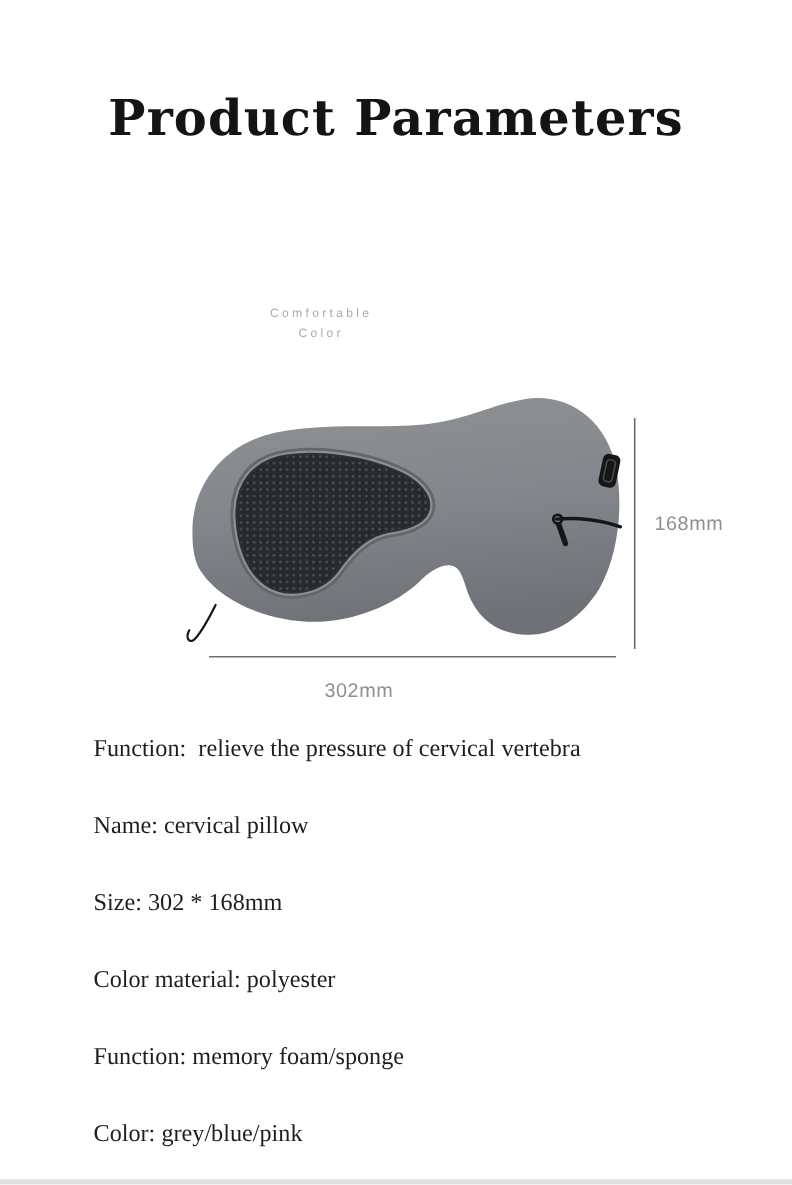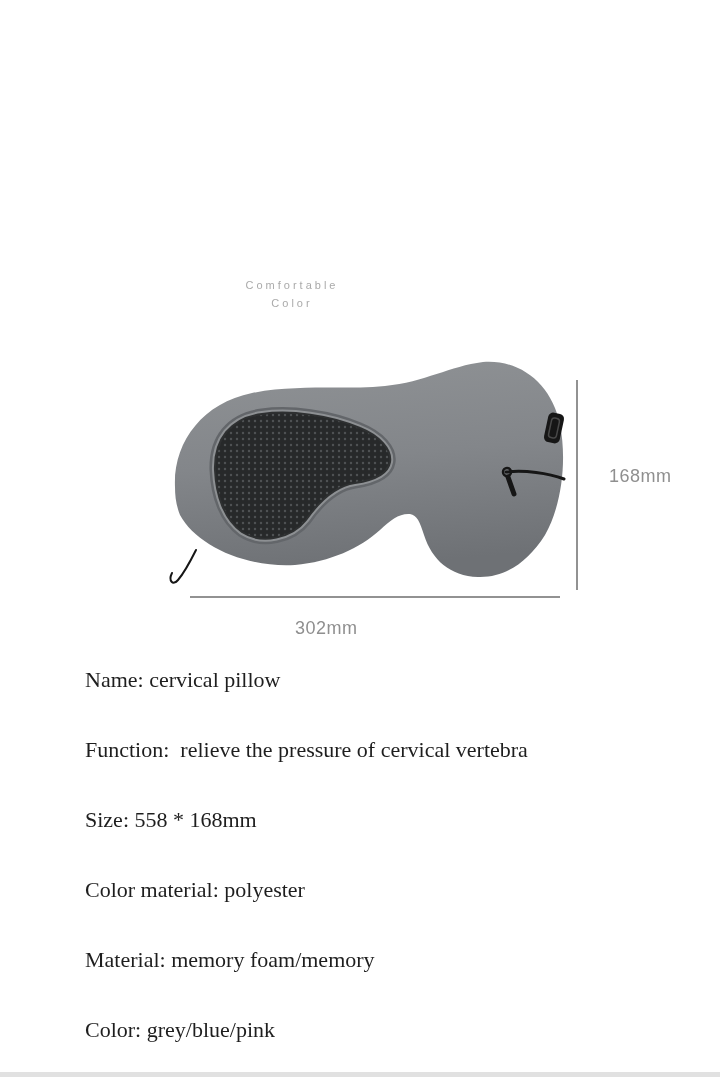--- a/index.html
+++ b/index.html
@@ -43,21 +43,21 @@
     width: 720px;
     height: 310px;
   }
   .dim-label {
     position: absolute;
     font-family: "Liberation Sans", sans-serif;
     font-size: 18px;
     color: #8f8f8f;
     letter-spacing: 0.5px;
   }
-  .dim-height { left: 609px; top: 466px; }
+  .dim-height { left: 595px; top: 466px; }
   .dim-width  { left: 295px; top: 618px; width: 120px; text-align: left; }
   .specs {
     position: absolute;
     top: 666px;
     left: 85px;
     right: 40px;
   }
   .spec {
     height: 70px;
     font-size: 22px;
@@ -72,20 +72,21 @@
     width: 720px;
     height: 5px;
     background: #e1e1e1;
   }
 </style>
 </head>
 <body style="background: rgb(255, 255, 255);">
 
 <div class="page">
 
+  <div class="title">Product Parameters</div>
 
   <div class="watermark">
     <div>Comfortable</div>
     <div>Color</div>
   </div>
 
   <svg class="figure-svg" viewBox="0 0 720 310">
     <defs>
       <linearGradient id="gradPillow" x1="0" y1="0" x2="0.15" y2="1">
         <stop offset="0" style="stop-color:var(--pillow-light, #8f9295)"></stop>
@@ -129,22 +130,22 @@
     <path d="M 196,210 C 190,222 184,233 178,240 C 173,246 168,241 172,233" fill="none" style="stroke:var(--hardware-black, #161616)" stroke-width="2" stroke-linecap="round"></path>
 
     <line x1="577" y1="40" x2="577" y2="250" style="stroke:var(--dimension-line, #6e6e6e)" stroke-width="1.5"></line>
     <line x1="190" y1="257" x2="560" y2="257" style="stroke:var(--dimension-line, #6e6e6e)" stroke-width="1.5"></line>
   </svg>
 
   <div class="dim-label dim-height">168mm</div>
   <div class="dim-label dim-width">302mm</div>
 
   <div class="specs">
+    <div class="spec">Function:  relieve the pressure of cervical vertebra</div>
     <div class="spec">Name: cervical pillow</div>
-    <div class="spec">Function:  relieve the pressure of cervical vertebra</div>
-    <div class="spec">Size: 558 * 168mm</div>
+    <div class="spec">Size: 302 * 168mm</div>
     <div class="spec">Color material: polyester</div>
-    <div class="spec">Material: memory foam/memory</div>
+    <div class="spec">Function: memory foam/sponge</div>
     <div class="spec">Color: grey/blue/pink</div>
   </div>
 
   <div class="bottom-strip"></div>
 </div>
 
 </body></html>

